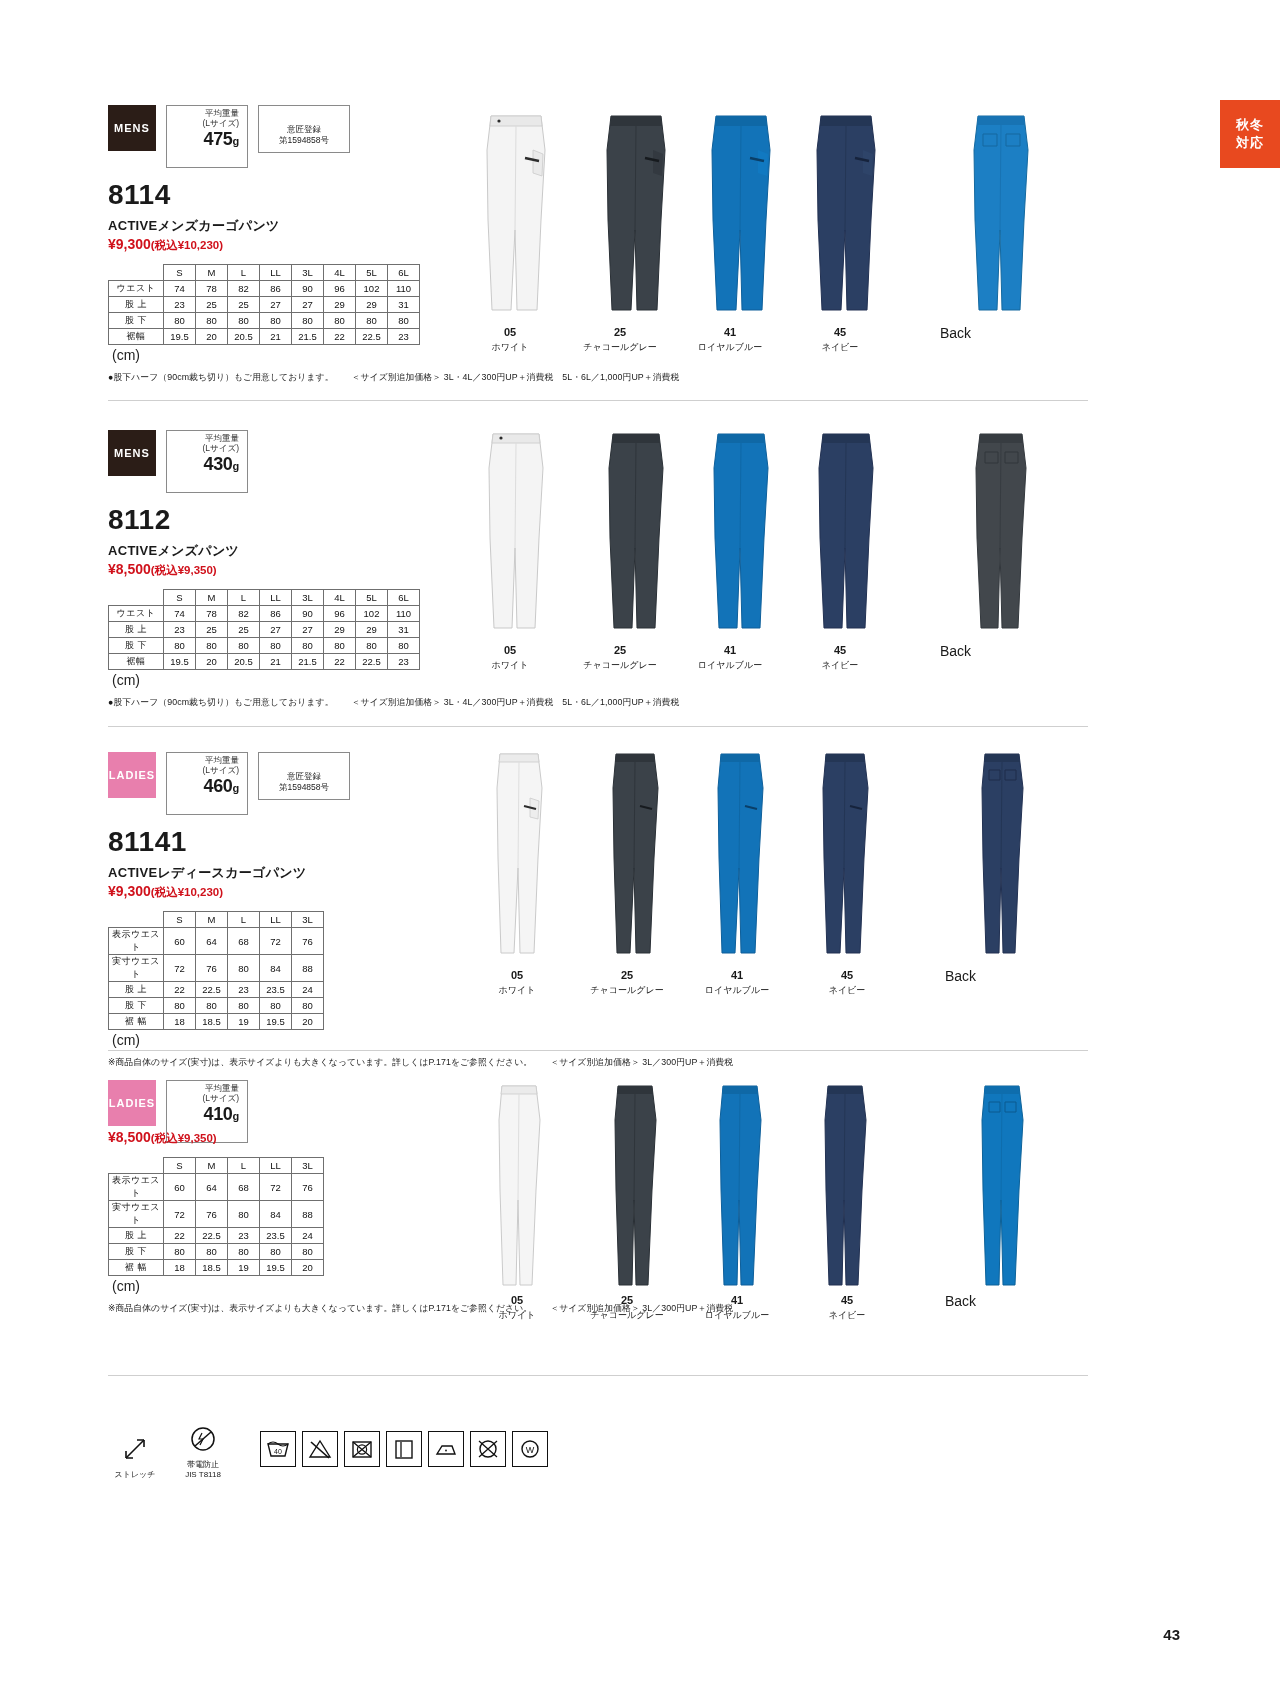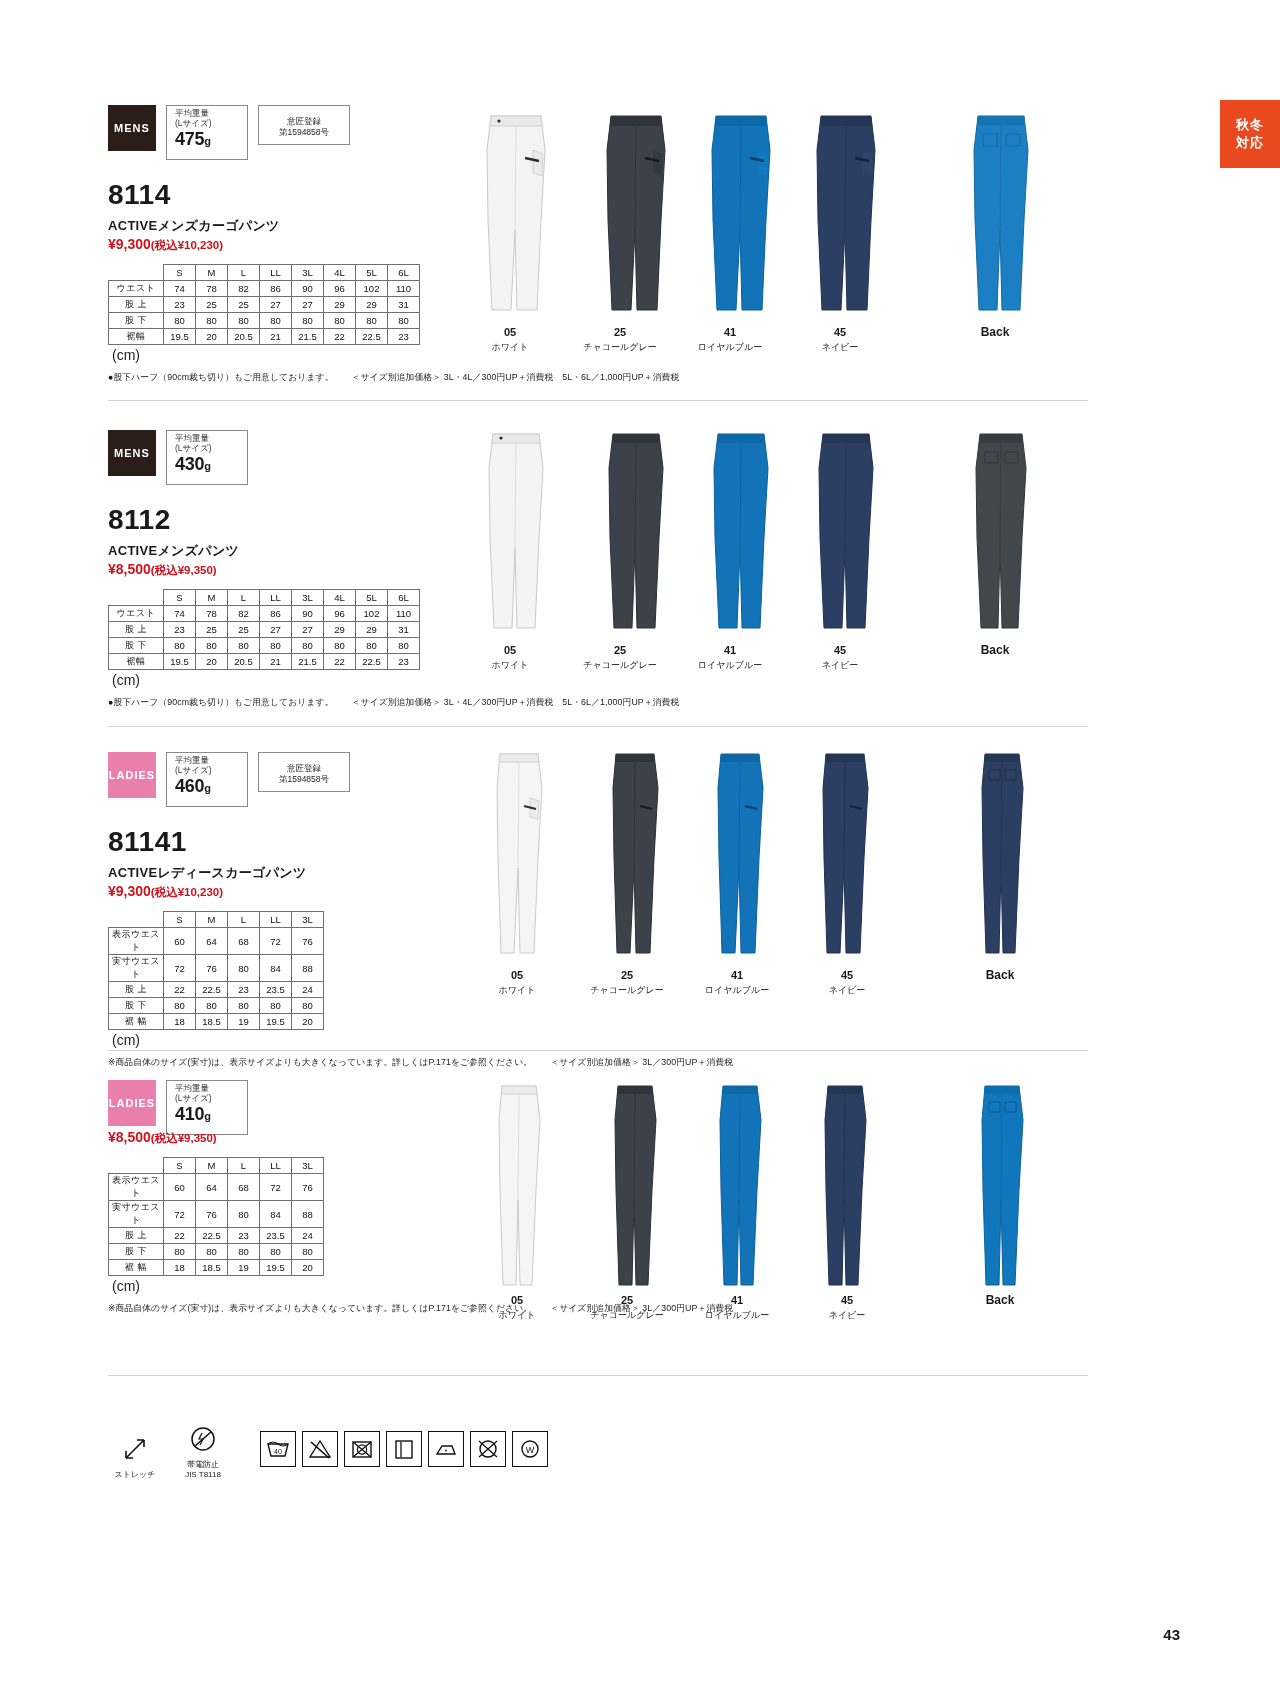--- a/index.html
+++ b/index.html
@@ -23,28 +23,28 @@
   .sep{position:absolute;left:108px;width:980px;height:1px;background:#cfcfcf;}
 
   .badges{display:flex;align-items:flex-start;gap:10px;height:48px;}
   .tag{
     width:48px;height:46px;display:flex;align-items:center;justify-content:center;
     color:#fff;font-size:11px;font-weight:bold;letter-spacing:1px;
   }
   .tag.mens{background:#2b1d17;}
   .tag.ladies{background:#e87fad;}
   .weightbox{
-    border:1px solid #8a8a8a;min-width:64px;padding:3px 8px 10px;text-align:left;
+    border:1px solid #8a8a8a;min-width:64px;padding:3px 8px 18px;text-align:right;
     line-height:1.15;
   }
   .weightbox .wlabel{font-size:8.5px;color:#333;}
   .weightbox .wval{font-size:18px;font-weight:bold;letter-spacing:-0.3px;}
   .weightbox .wval small{font-size:11px;font-weight:bold;}
   .regbox{
-    border:1px solid #8a8a8a;min-width:78px;padding:10px 6px 5px;text-align:center;
+    border:1px solid #8a8a8a;min-width:78px;padding:18px 6px 5px;text-align:center;
     line-height:1.35;font-size:8.5px;color:#222;
   }
 
   .code{font-size:28px;font-weight:bold;letter-spacing:0.5px;margin-top:26px;}
   .pname{font-size:13px;font-weight:bold;margin-top:6px;letter-spacing:0.3px;}
   .price{font-size:14px;color:#d0111b;font-weight:bold;margin-top:1px;}
   .price .tax{font-size:11.5px;}
 
   table.size{border-collapse:collapse;margin-top:11px;font-size:9.5px;}
   table.size td,table.size th{
@@ -56,21 +56,21 @@
   table.size td.val{width:27px;}
   .unit{font-size:14px;margin-left:4px;color:#222;display:inline-block;vertical-align:bottom;}
   .note{font-size:8.8px;margin-top:9px;color:#1a1a1a;letter-spacing:0.1px;}
   .note .gap{display:inline-block;width:18px;}
 
   
   .colors{position:absolute;display:flex;}
   .color{width:110px;text-align:center;font-size:10px;line-height:1.45;}
   .color .cnum{font-weight:bold;font-size:11px;}
   .color .cname{font-size:9px;}
-  .backlabel{position:absolute;text-align:center;font-size:12px;font-weight:bold;width:110px;}
+  .backlabel{position:absolute;font-size:14px;font-weight:normal;width:110px;}
 
   
   .pants{position:absolute;}
   .pants svg{display:block;}
 
   
   .care{position:absolute;left:108px;display:flex;align-items:flex-end;gap:14px;}
   .care-item{text-align:center;font-size:8px;line-height:1.3;width:54px;}
   .care-item .glyph{height:42px;display:flex;align-items:center;justify-content:center;}
   .care-row{display:flex;gap:6px;align-items:center;}

